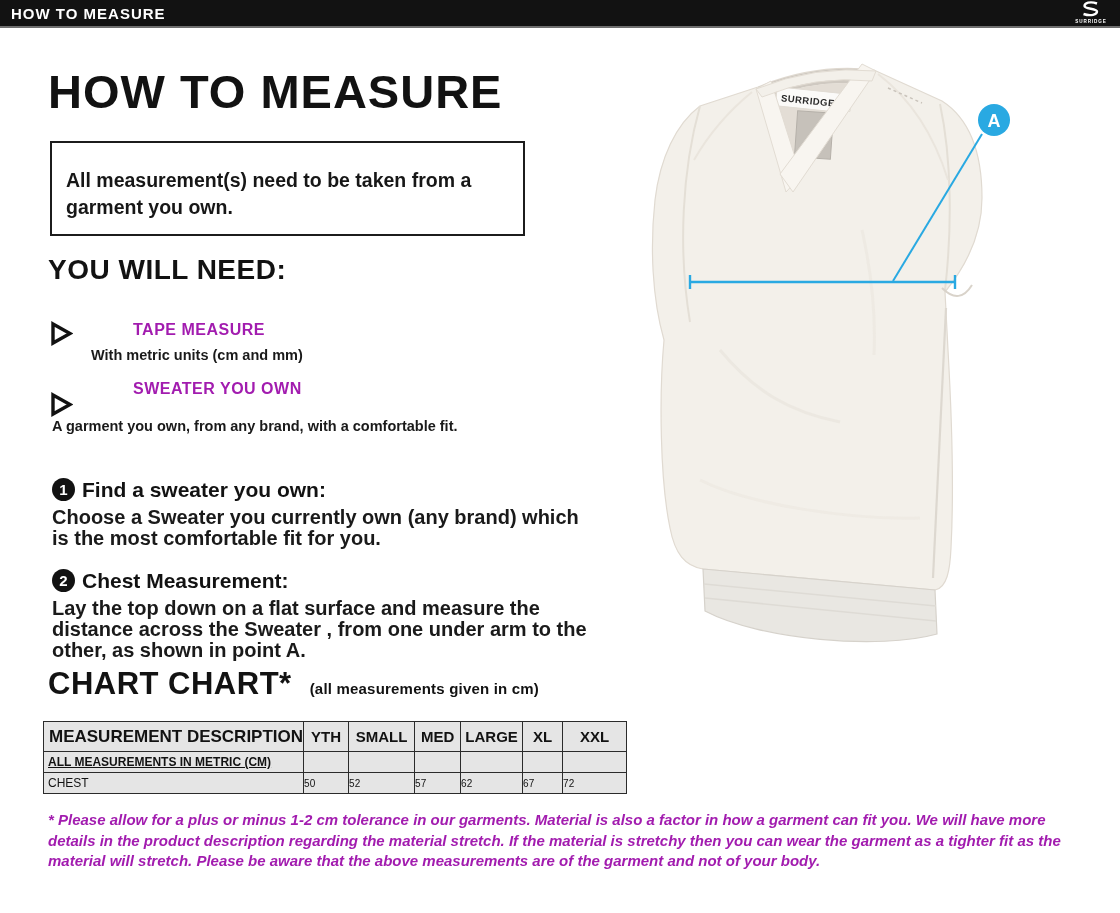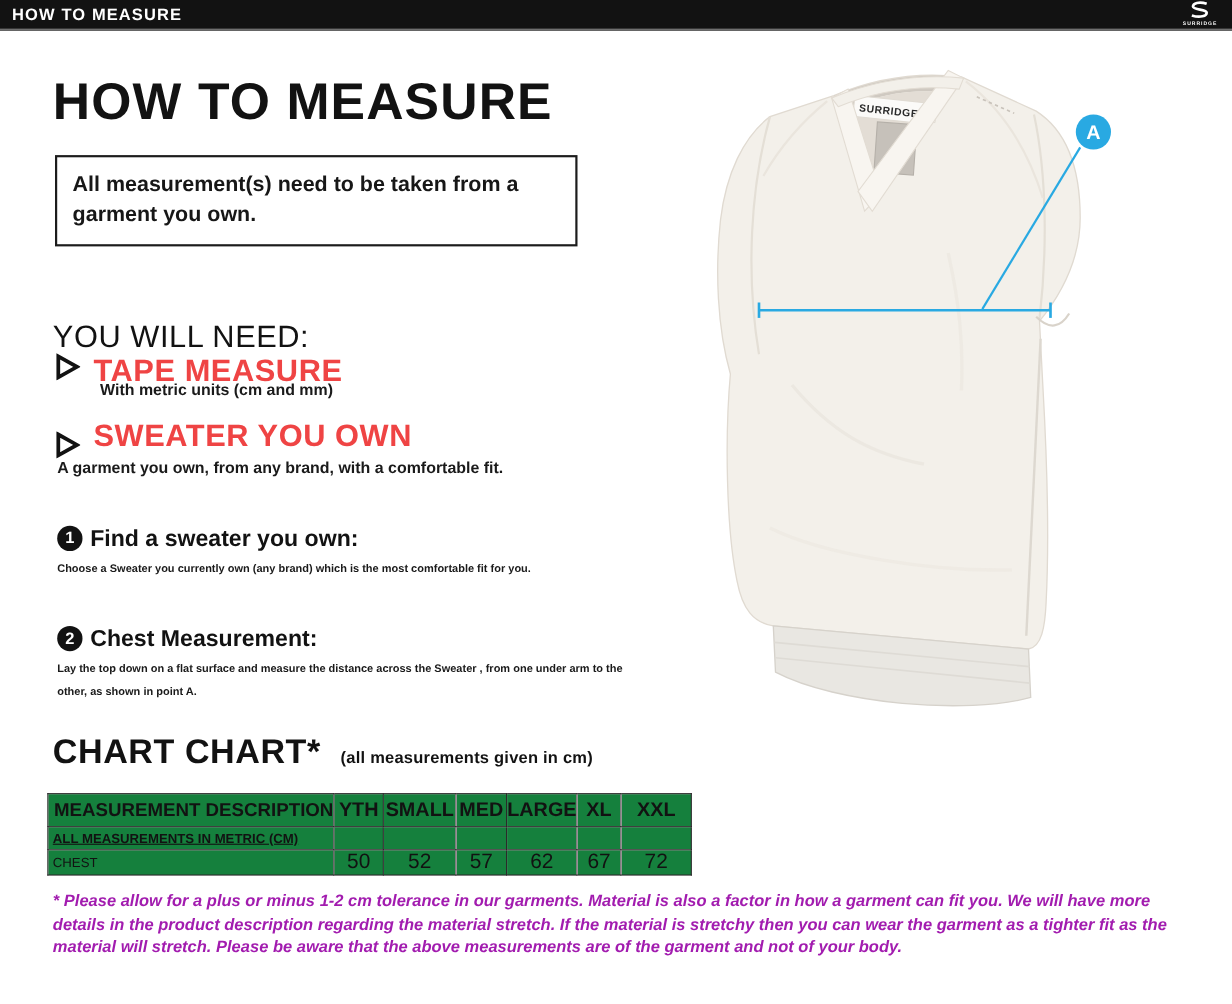--- a/index.html
+++ b/index.html
@@ -20,66 +20,66 @@
   }
   .topbar-logo { width:46px; height:26px; margin-right:6px; }
   
   .h1 {
     position:absolute; left:48px; top:68px;
     font-size:47px; font-weight:bold; letter-spacing:1px; line-height:1;
     color:#121212; white-space:nowrap;
   }
   .notice-box {
     position:absolute; left:50px; top:141px; width:475px;
-    border:2px solid #1c1c1c; padding:12px 14px 13px 14px;
+    border:2px solid #1c1c1c; padding:24px 14px 13px 14px;
     font-size:19.5px; font-weight:bold; line-height:27px; color:#171717;
   }
   .h2-need {
     position:absolute; left:48px; top:254px;
-    font-size:28px; font-weight:normal; letter-spacing:0.5px; color:#121212;margin-top:36px;
+    font-size:28px; font-weight:bold; letter-spacing:0.5px; color:#121212;
   }
   .need-item-title {
-    position:absolute; font-size:28px; font-weight:bold; letter-spacing:0.5px; color:#ef4444;
+    position:absolute; font-size:16px; font-weight:bold; letter-spacing:0.5px; color:#a21caf;margin-left:48px;
   }
   .need-item-desc {
     position:absolute; font-size:14.5px; font-weight:bold; color:#1a1a1a;
   }
   .tri-icon { position:absolute; width:23px; height:25px; }
   .step-circle {
     position:absolute; width:23px; height:23px; border-radius:50%;
     background:#121212; color:#ffffff; font-size:15px; font-weight:bold;
     display:flex; align-items:center; justify-content:center;
   }
   .step-title {
     position:absolute; font-size:21px; font-weight:bold; color:#121212;
   }
   .step-desc {
-    position:absolute; font-size:10px; font-weight:bold; color:#1a1a1a;
+    position:absolute; font-size:20px; font-weight:bold; color:#1a1a1a;
     line-height:21px; width:535px;
   }
   .h2-chart {
     position:absolute; left:48px; top:666px;
     font-size:31px; font-weight:bold; letter-spacing:0.5px; color:#121212;
   }
   .h2-chart-note {
     font-size:15px; font-weight:bold; letter-spacing:0.2px; margin-left:18px;
   }
   
   .size-table {
     position:absolute; left:43px; top:721px;
     border-collapse:collapse; table-layout:fixed;
   }
   .size-table td, .size-table th {
-    border:1.5px solid #2b2b2b; background:#15803d;
+    border:1.5px solid #2b2b2b; background:#e5e5e5;
     overflow:hidden; white-space:nowrap;
   }
-  .size-table .hrow th { height:30px; font-size:18px; font-weight:bold; text-align:center; }
+  .size-table .hrow th { height:30px; font-size:15px; font-weight:bold; text-align:center; }
   .size-table .hrow th.first { font-size:17px; text-align:left; padding-left:5px; }
   .size-table .mrow td { height:21px; font-size:12px; font-weight:bold; text-align:left; padding-left:4px;text-decoration:underline; }
-  .size-table .drow td { height:21px; font-size:19px; font-weight:normal; text-align:center; }
+  .size-table .drow td { height:21px; font-size:10px; font-weight:normal; text-align:left; }
   .size-table .drow td.first { text-align:left; padding-left:4px; font-size:12px; }
   
   .disclaimer {
     position:absolute; left:48px; top:810px; width:1046px;
     font-size:15px; font-weight:bold; font-style:italic;
     line-height:20.5px; color:#a21caf;
   }
   
   .garment-wrap { position:absolute; left:630px; top:50px; width:420px; height:630px; }
 </style>

